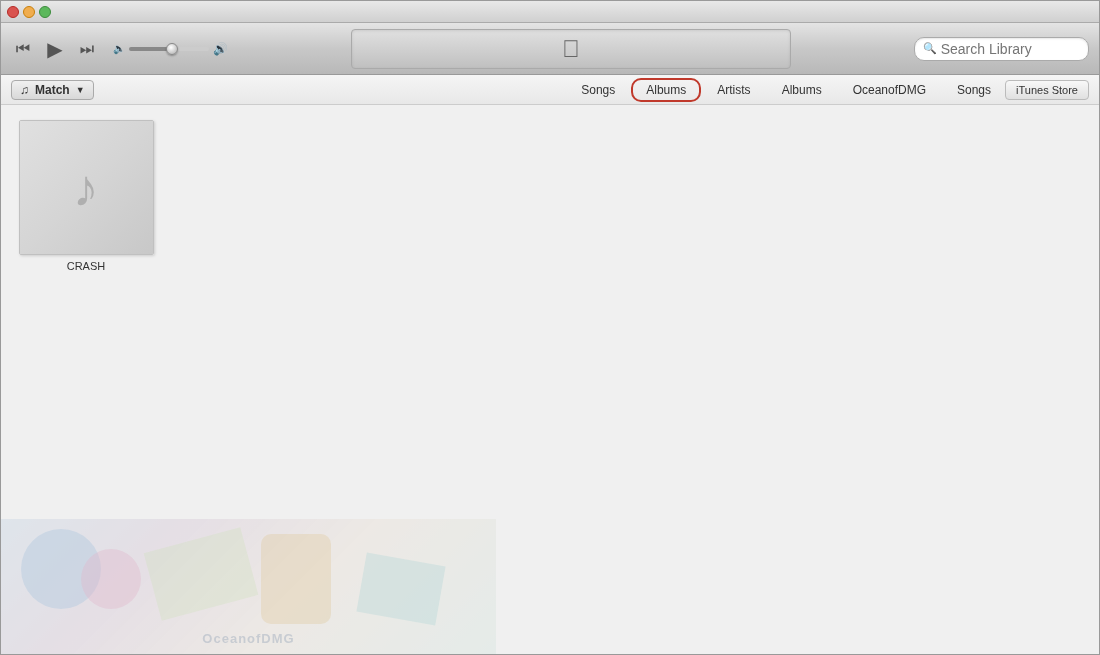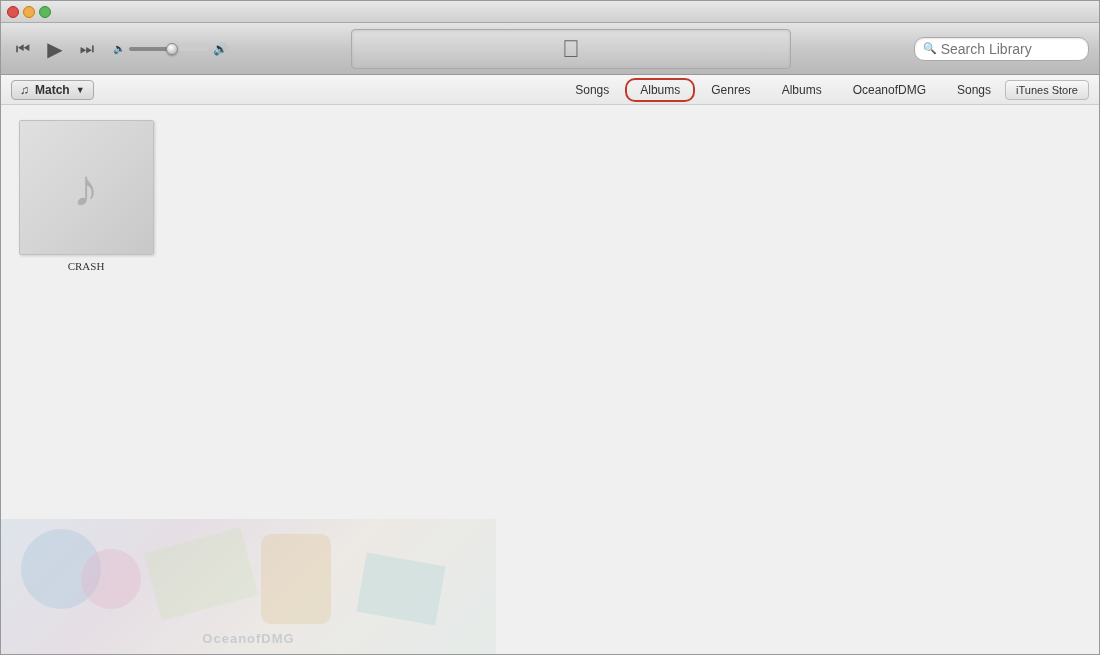--- a/index.html
+++ b/index.html
@@ -273,21 +273,20 @@
       font-size: 52px;
       color: rgba(160,160,160,0.7);
     }
 
     .album-title {
       margin-top: 5px;
       font-size: 11px;
       color: #333;
       text-align: center;
       font-weight: normal;
-      font-family: Liberation Serif, serif;
     }
 
     
     .watermark-overlay {
       position: absolute;
       bottom: 0;
       left: 0;
       width: 495px;
       height: 135px;
       opacity: 0.4;
@@ -375,21 +374,21 @@
   <div class="nav-bar">
     <div class="source-selector">
       <span>♫</span>
       <span>Match</span>
       <span style="font-size:9px;">▼</span>
     </div>
 
     <div class="nav-tabs">
       <a class="nav-tab">Songs</a>
       <a class="nav-tab active">Albums</a>
-      <a class="nav-tab">Genres</a>
+      <a class="nav-tab">Artists</a>
       <a class="nav-tab">Albums</a>
       <a class="nav-tab">OceanofDMG</a>
       <a class="nav-tab">Songs</a>
     </div>
 
     <button class="itunes-store-btn">
       <span>iTunes Store</span>
     </button>
   </div>
 

